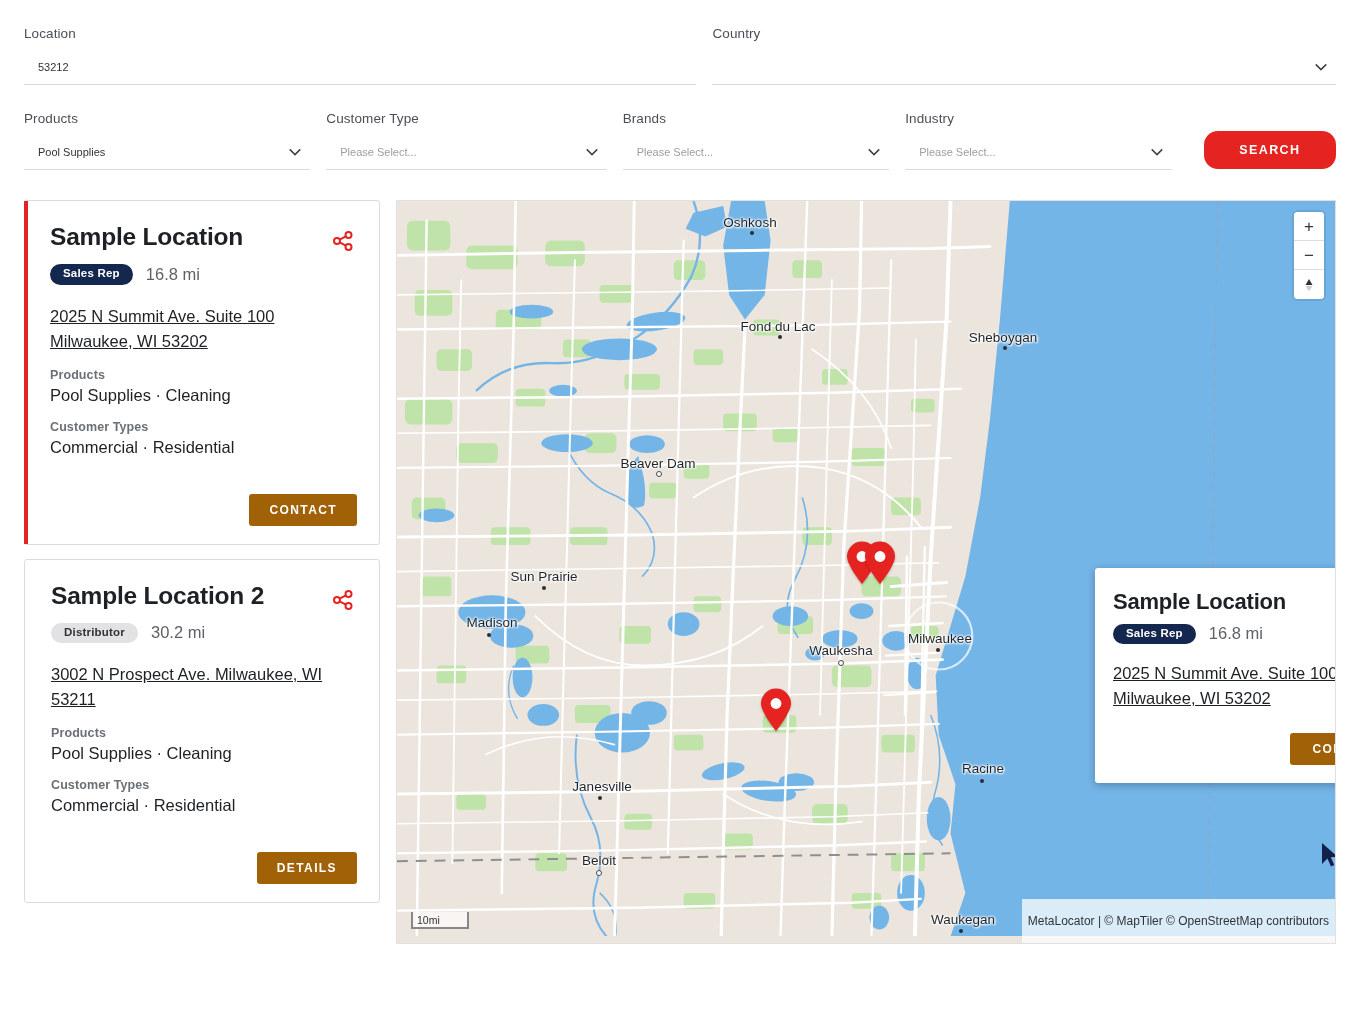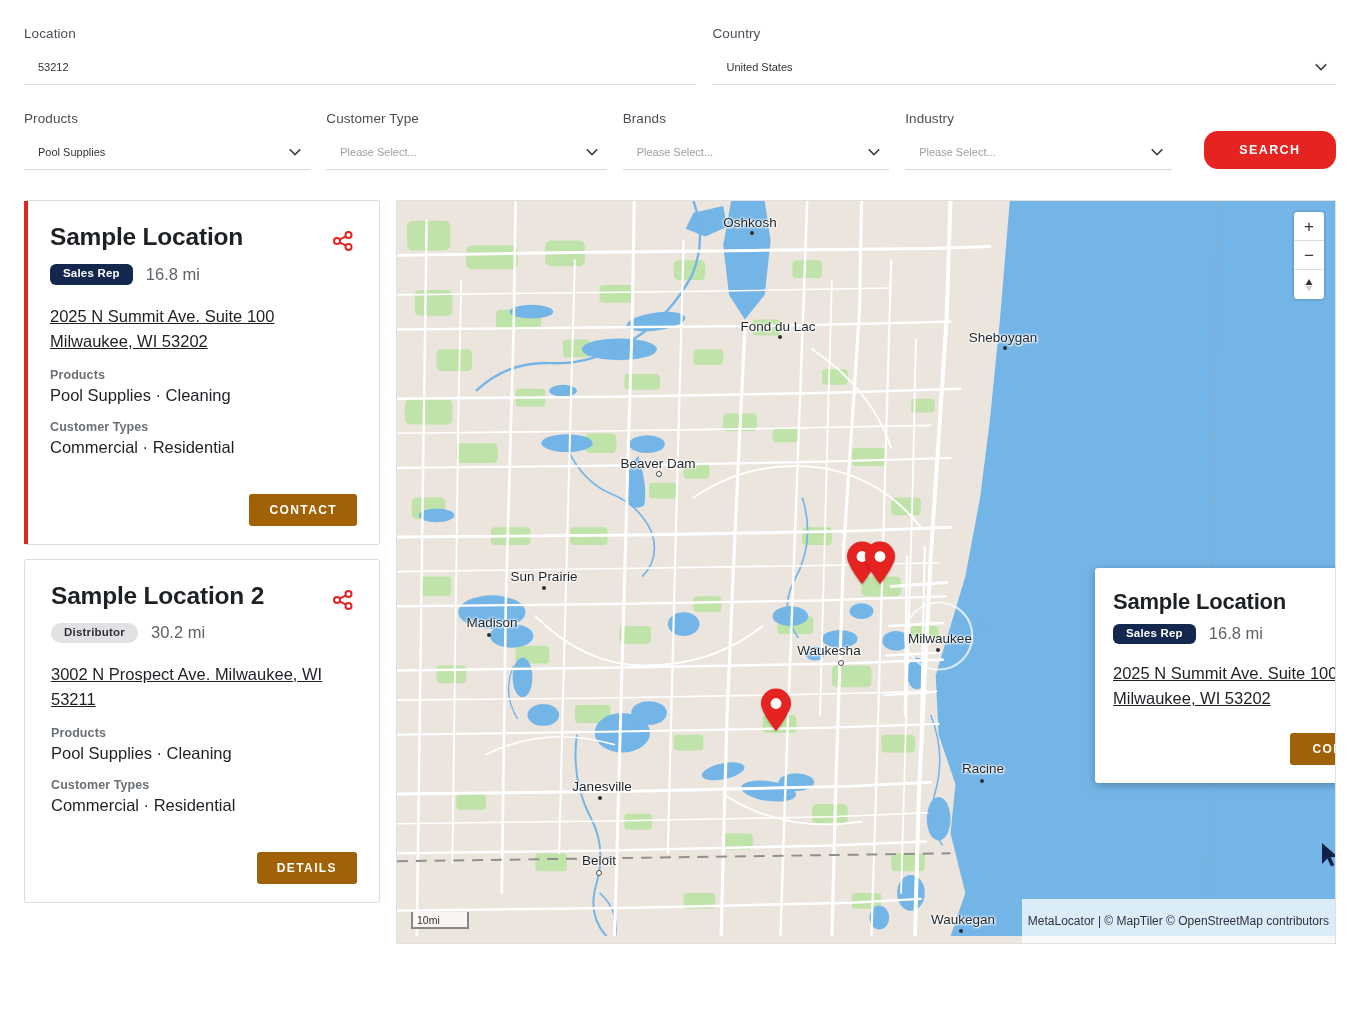--- a/index.html
+++ b/index.html
@@ -137,21 +137,21 @@
   }
   .badge {
     display: inline-block;
     border-radius: 999px;
     font-size: 11.5px;
     font-weight: bold;
     letter-spacing: .2px;
     padding: 4px 13px 5px;
     line-height: 1;
   }
-  .badge-rep  { background: #14274e; color: #ffffff; border-radius: 6px; }
+  .badge-rep  { background: #14274e; color: #ffffff; }
   .badge-dist { background: #e2e2e4; color: #2f3337; }
   .distance { font-size: 16.5px; color: #5d6268; }
 
   .address {
     display: block;
     margin-top: 19px;
     font-size: 16.5px;
     line-height: 25px;
     color: #1d2125;
     text-decoration: underline;
@@ -309,21 +309,20 @@
     <div class="field field-loc">
       <span class="field-label">Location</span>
       <div class="field-control">
         <input type="text" value="53212" style="">
       </div>
     </div>
 
     <div class="field field-ctry">
       <span class="field-label">Country</span>
       <div class="field-control">
-        <span class="value">United States</span>
         <span class="chev">
           <svg viewBox="0 0 24 24" width="18" height="18">
               <path d="M5 8.5 L12 15.5 L19 8.5" fill="none" stroke="#3c4045" stroke-width="2"></path>
             </svg>
         </span>
       </div>
     </div>
   </div>
 
   <div class="row-filters">
@@ -619,21 +618,21 @@
         <div class="city-label" style="left: 381px; top: 118px;">Fond du Lac</div>
         <div class="city-dot" style="left: 383px; top: 136px;"></div>
         <div class="city-label" style="left: 606px; top: 129px;">Sheboygan</div>
         <div class="city-dot" style="left: 608px; top: 147px;"></div>
         <div class="city-label" style="left: 261px; top: 255px;">Beaver Dam</div>
         <div class="city-dot hollow" style="left: 262px; top: 273px;"></div>
         <div class="city-label" style="left: 147px; top: 368px;">Sun Prairie</div>
         <div class="city-dot" style="left: 147px; top: 387px;"></div>
         <div class="city-label" style="left: 95px; top: 414px;">Madison</div>
         <div class="city-dot" style="left: 92px; top: 434px;"></div>
-        <div class="city-label" style="left: 432px; top: 442px;">Waukesha</div>
+        <div class="city-label" style="left: 444px; top: 442px;">Waukesha</div>
         <div class="city-dot hollow" style="left: 444px; top: 462px;"></div>
         <div class="city-label" style="left: 543px; top: 430px;">Milwaukee</div>
         <div class="city-dot" style="left: 541px; top: 449px;"></div>
         <div class="city-label" style="left: 205px; top: 578px;">Janesville</div>
         <div class="city-dot" style="left: 203px; top: 597px;"></div>
         <div class="city-label" style="left: 586px; top: 560px;">Racine</div>
         <div class="city-dot" style="left: 585px; top: 580px;"></div>
         <div class="city-label" style="left: 202px; top: 652px;">Beloit</div>
         <div class="city-dot hollow" style="left: 202px; top: 672px;"></div>
         <div class="city-label" style="left: 566px; top: 711px;">Waukegan</div>

